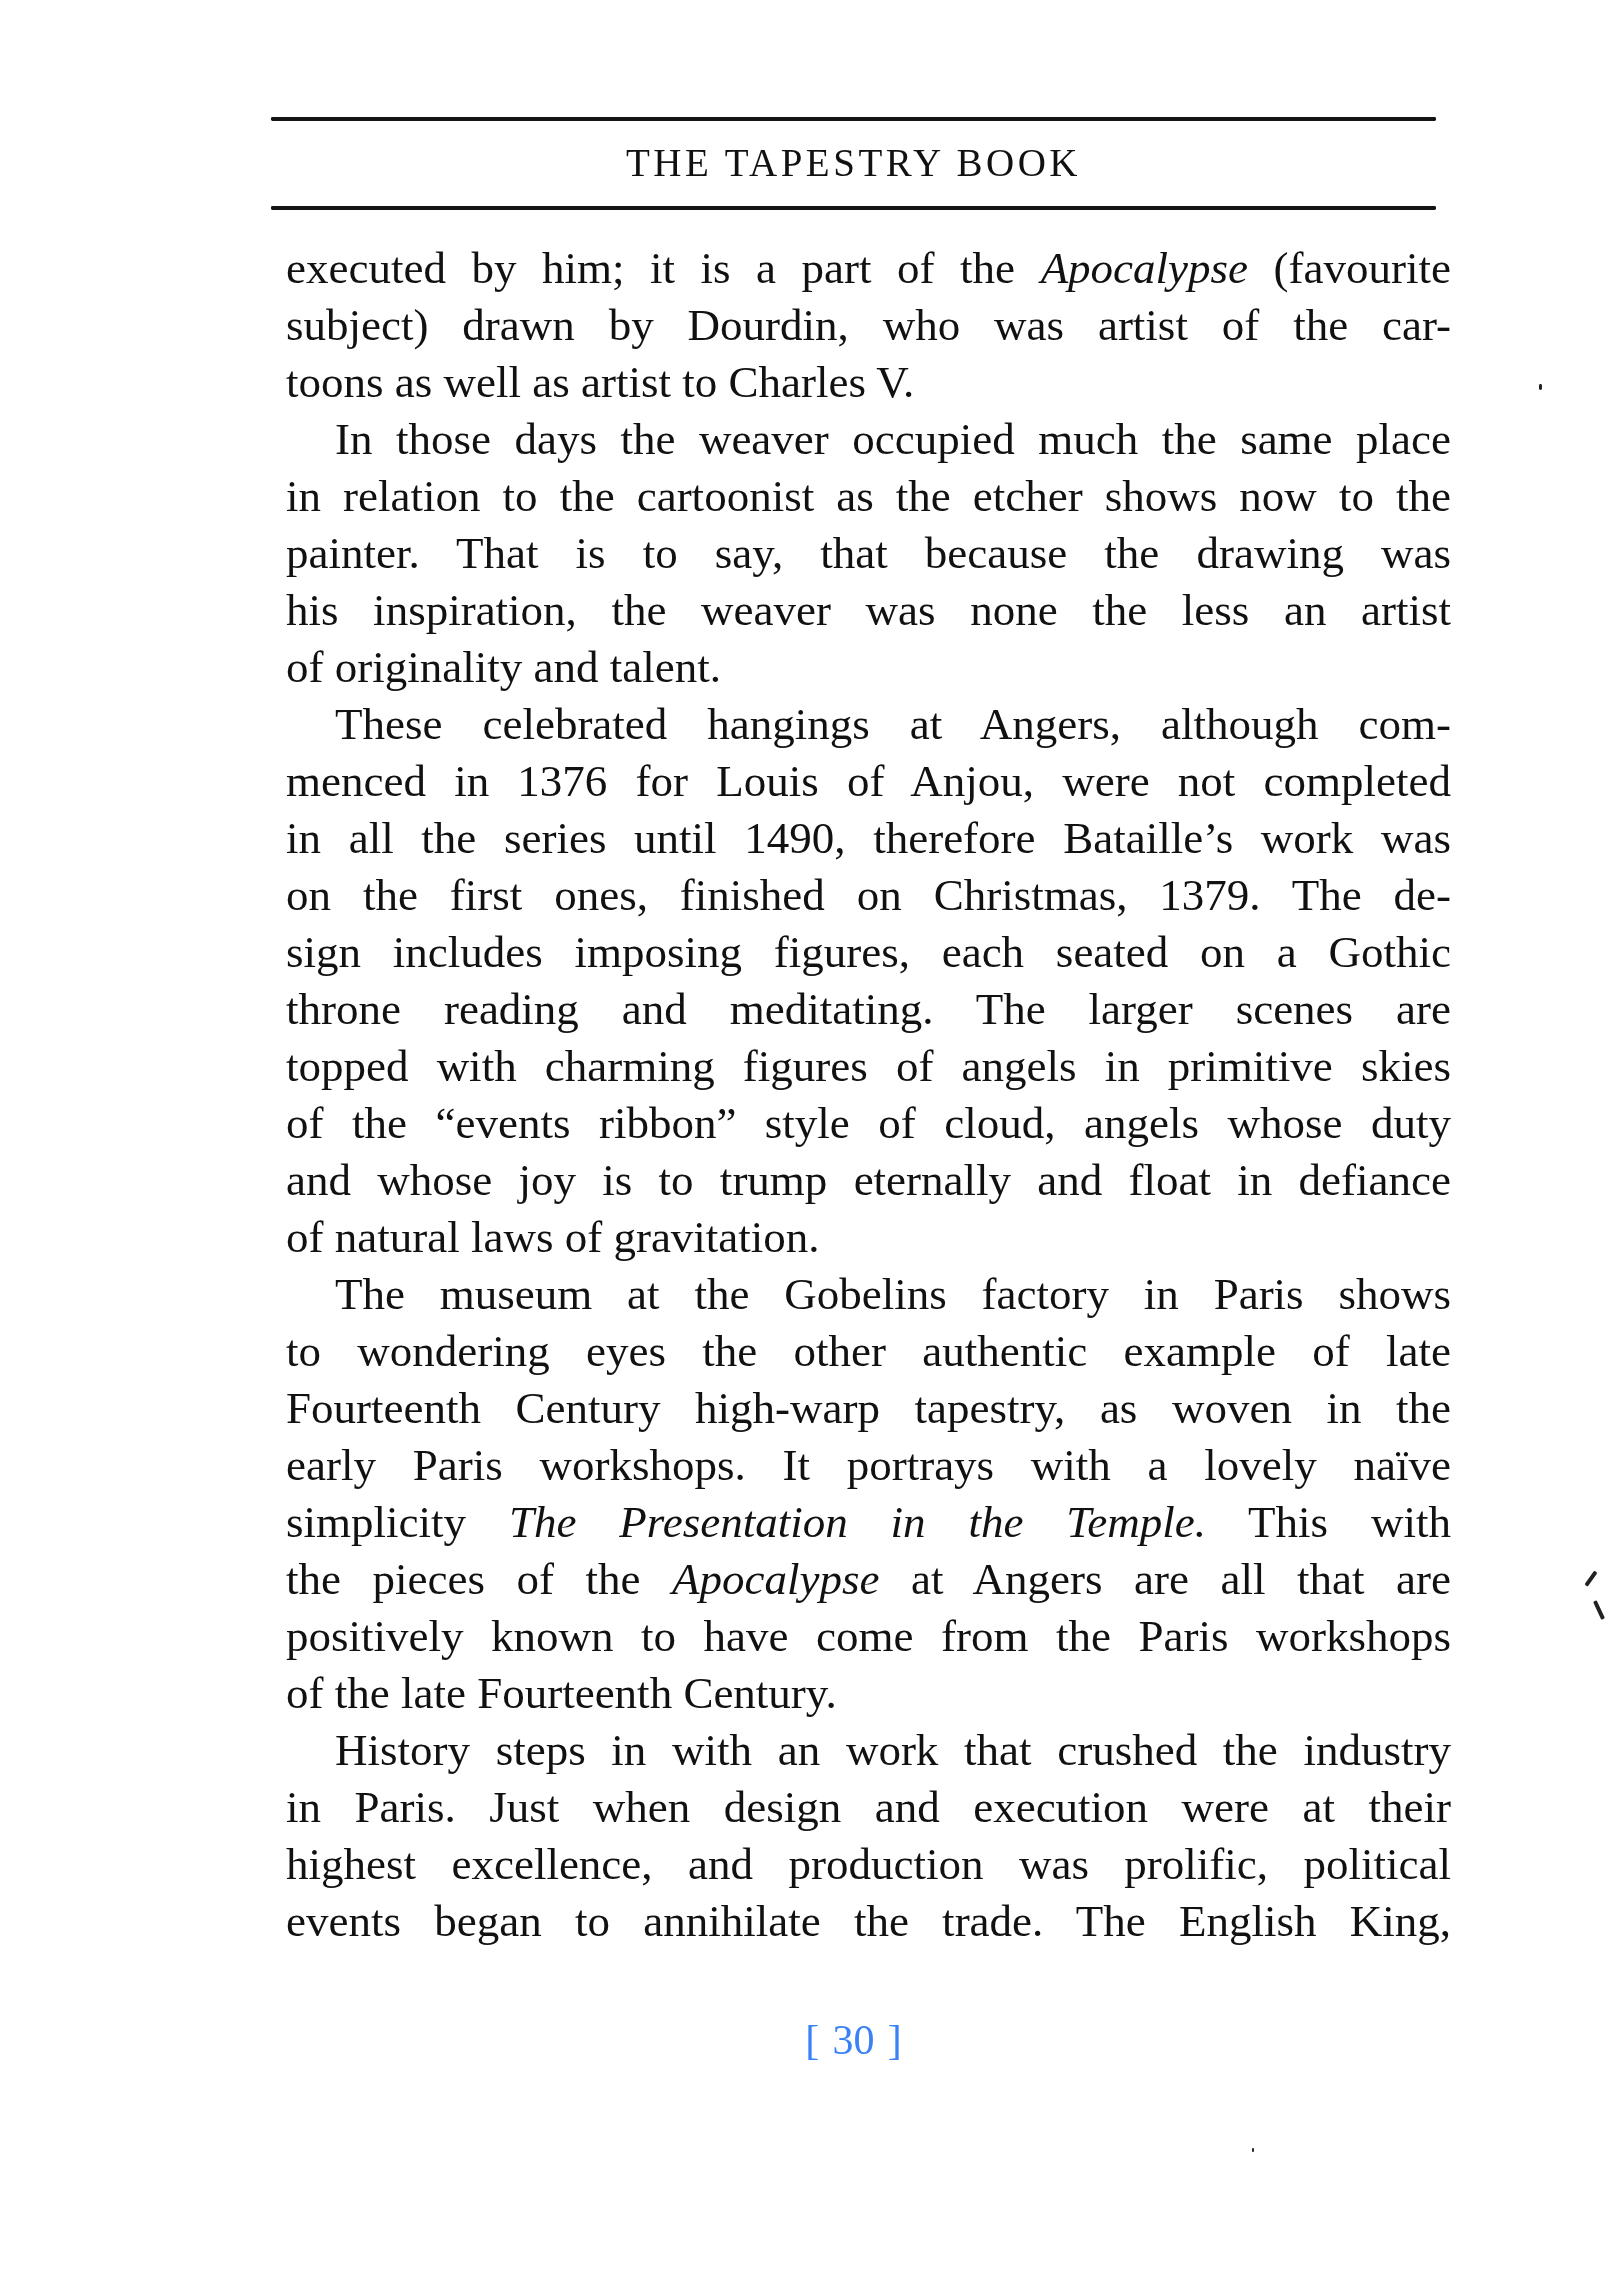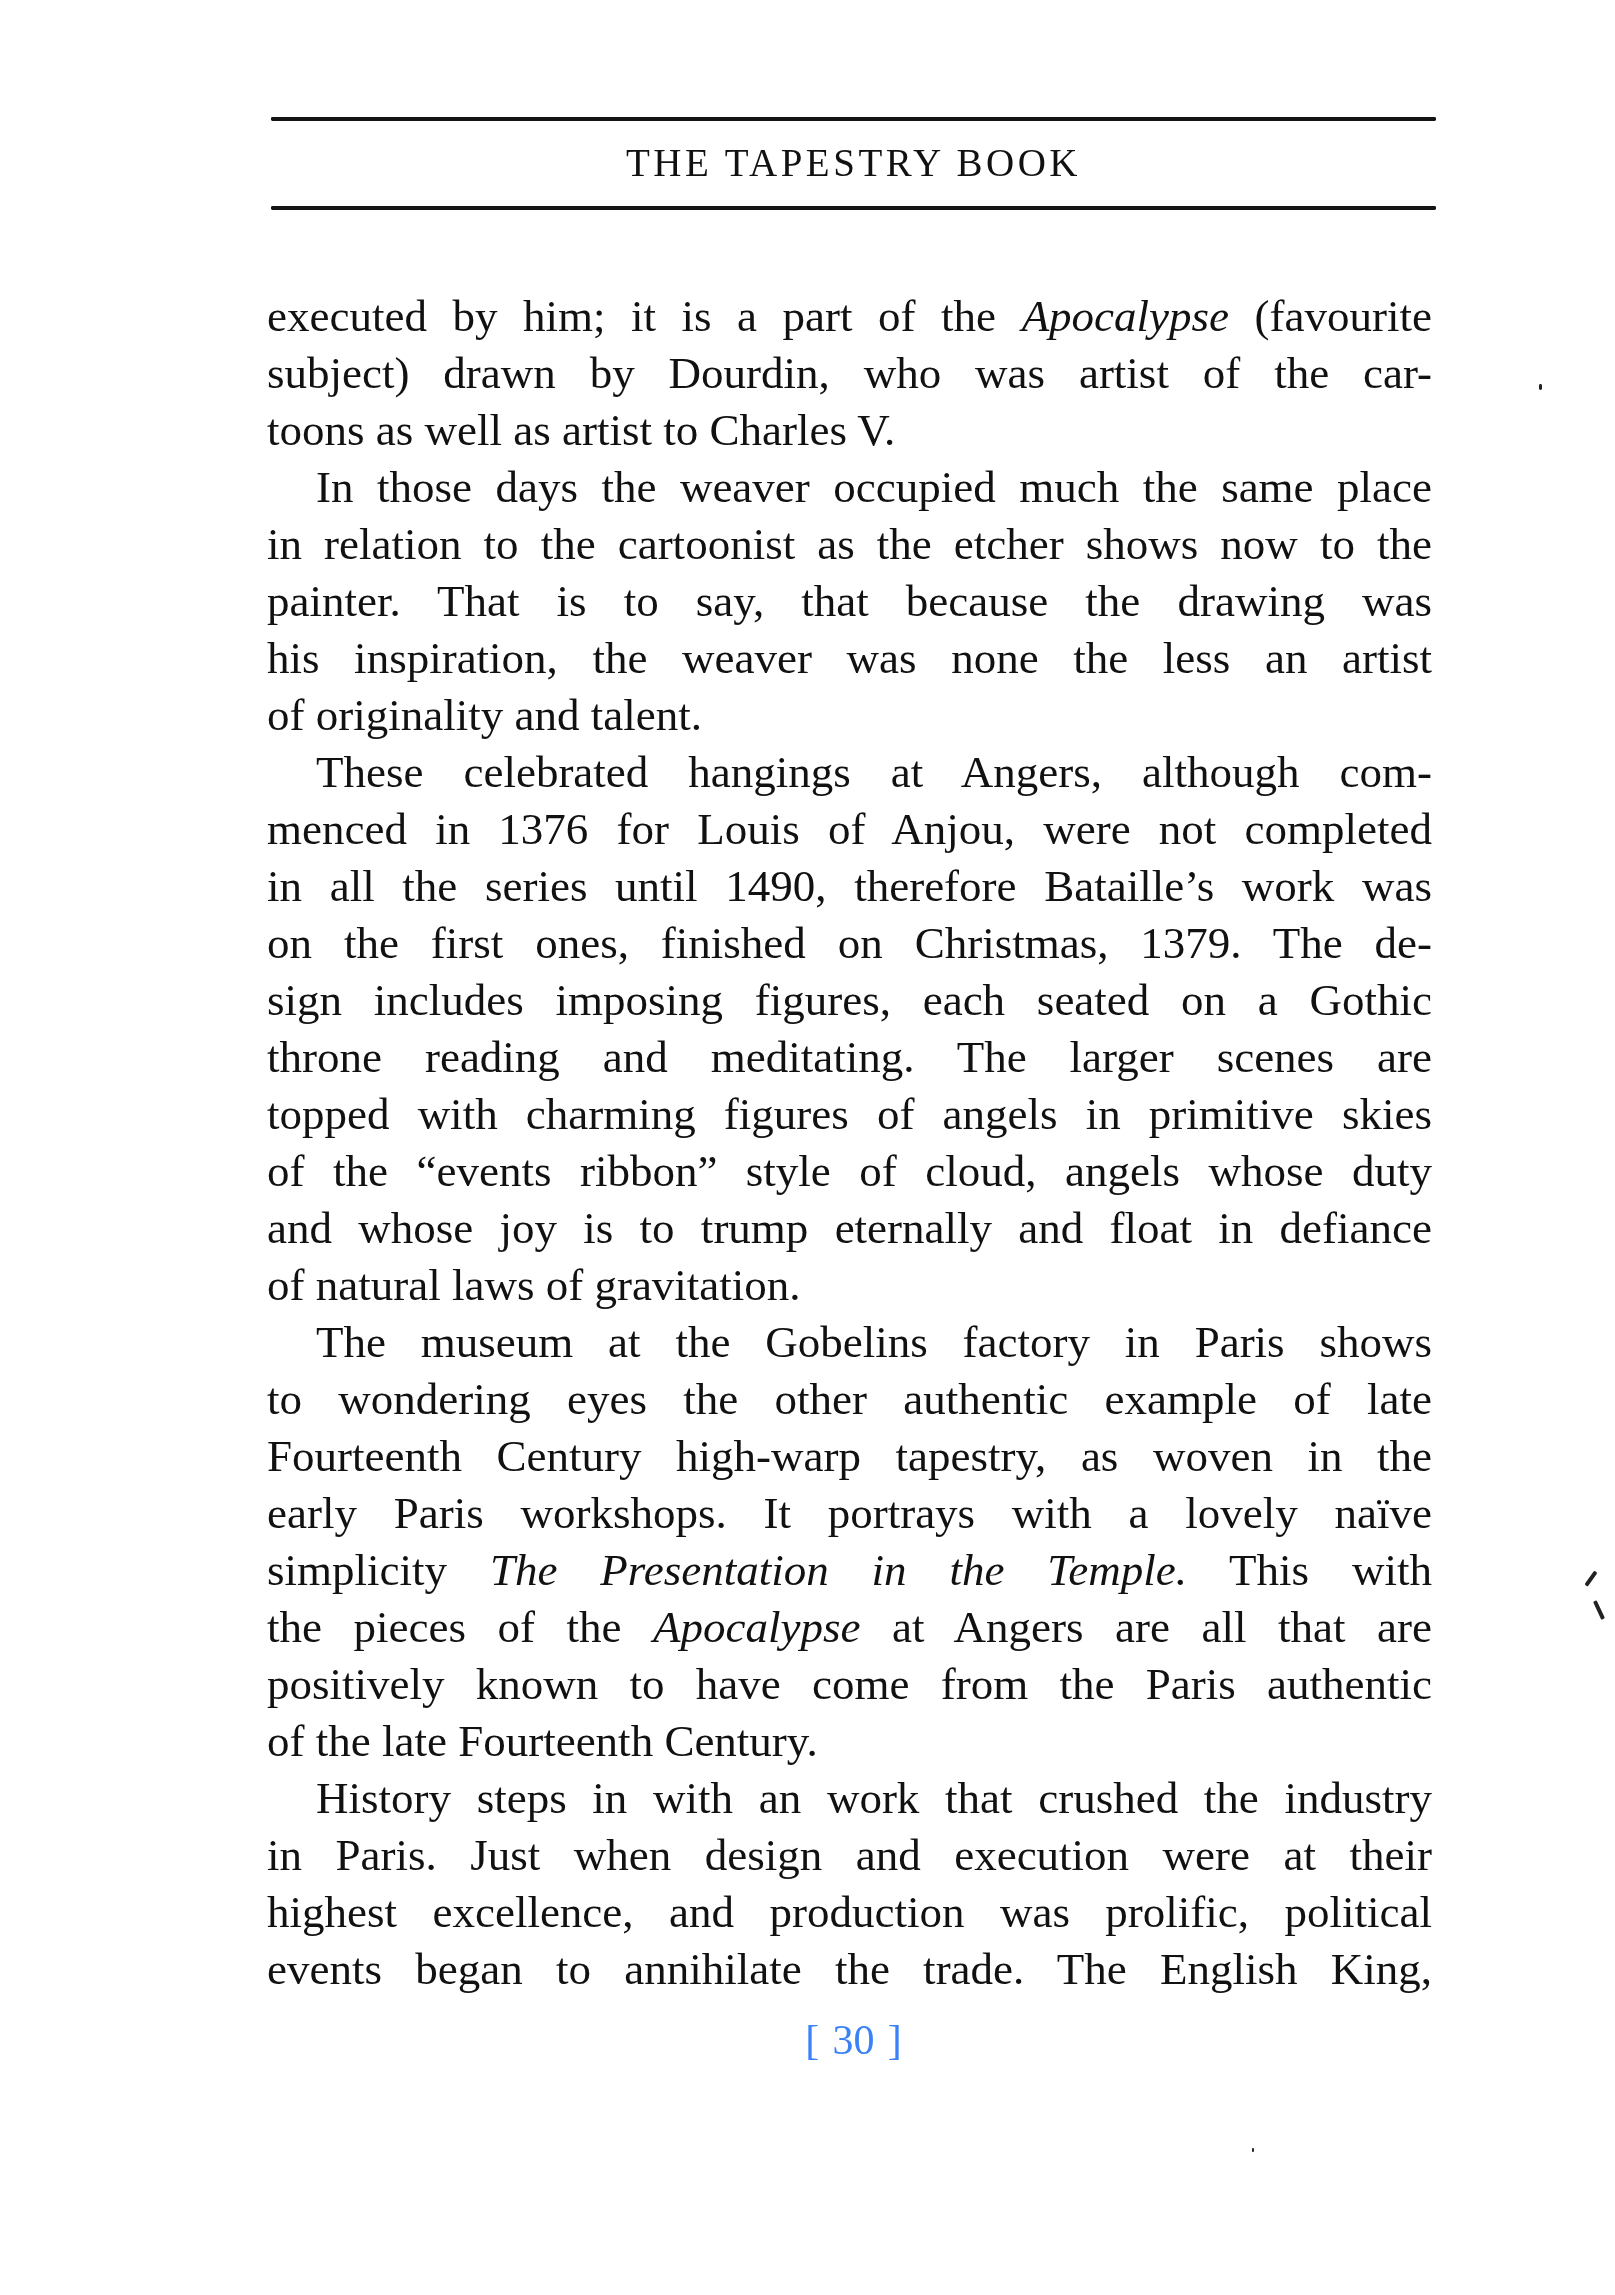--- a/index.html
+++ b/index.html
@@ -7,23 +7,23 @@
   .page { position: absolute; left: 0; top: 0; width: 1547px; height: 2295px; background: #ffffff; }
   .rule { position: absolute; left: 271px; width: 1165px; height: 3.5px; background: #141414; border-radius: 1.4px; }
   .rule.top { top: 117px; }
   .rule.bottom { top: 206px; }
   .running-head {
     position: absolute; left: 271px; width: 1165px; top: 138px; height: 49px;
     text-align: center; font-family: "Liberation Serif", "DejaVu Serif", serif;
     font-size: 39px; letter-spacing: 3.5px; line-height: 49px; color: #111;
   }
   .body-text {
-    position: absolute; left: 267px; width: 1165px; top: 240px;
+    position: absolute; left: 286px; width: 1165px; top: 240px;
     font-family: "Liberation Serif", "DejaVu Serif", serif;
-    font-size: 45px; line-height: 57px; color: #111; margin-top: 48px;
+    font-size: 45px; line-height: 57px; color: #111;
   }
   .line {
     display: block; height: 57px; white-space: nowrap;
     text-align: justify; text-align-last: justify;
   }
   .line.last { text-align-last: left; }
   .line.indent { padding-left: 49px; }
   .line em { font-style: italic; }
   .folio {
     position: absolute; left: 271px; width: 1165px; top: 2016px;
@@ -65,21 +65,21 @@
         <span class="line">and whose joy is to trump eternally and float in defiance</span>
         <span class="line last">of natural laws of gravitation.</span>
       </div>
       <div>
         <span class="line indent">The museum at the Gobelins factory in Paris shows</span>
         <span class="line">to wondering eyes the other authentic example of late</span>
         <span class="line">Fourteenth Century high-warp tapestry, as woven in the</span>
         <span class="line">early Paris workshops.  It portrays with a lovely naïve</span>
         <span class="line">simplicity <em>The Presentation in the Temple.</em>  This with</span>
         <span class="line">the pieces of the <em>Apocalypse</em> at Angers are all that are</span>
-        <span class="line">positively known to have come from the Paris authentic</span>
+        <span class="line">positively known to have come from the Paris workshops</span>
         <span class="line last">of the late Fourteenth Century.</span>
       </div>
       <div>
         <span class="line indent">History steps in with an work that crushed the industry</span>
         <span class="line">in Paris.  Just when design and execution were at their</span>
         <span class="line">highest excellence, and production was prolific, political</span>
         <span class="line">events began to annihilate the trade.  The English King,</span>
       </div>
     </div>
 

